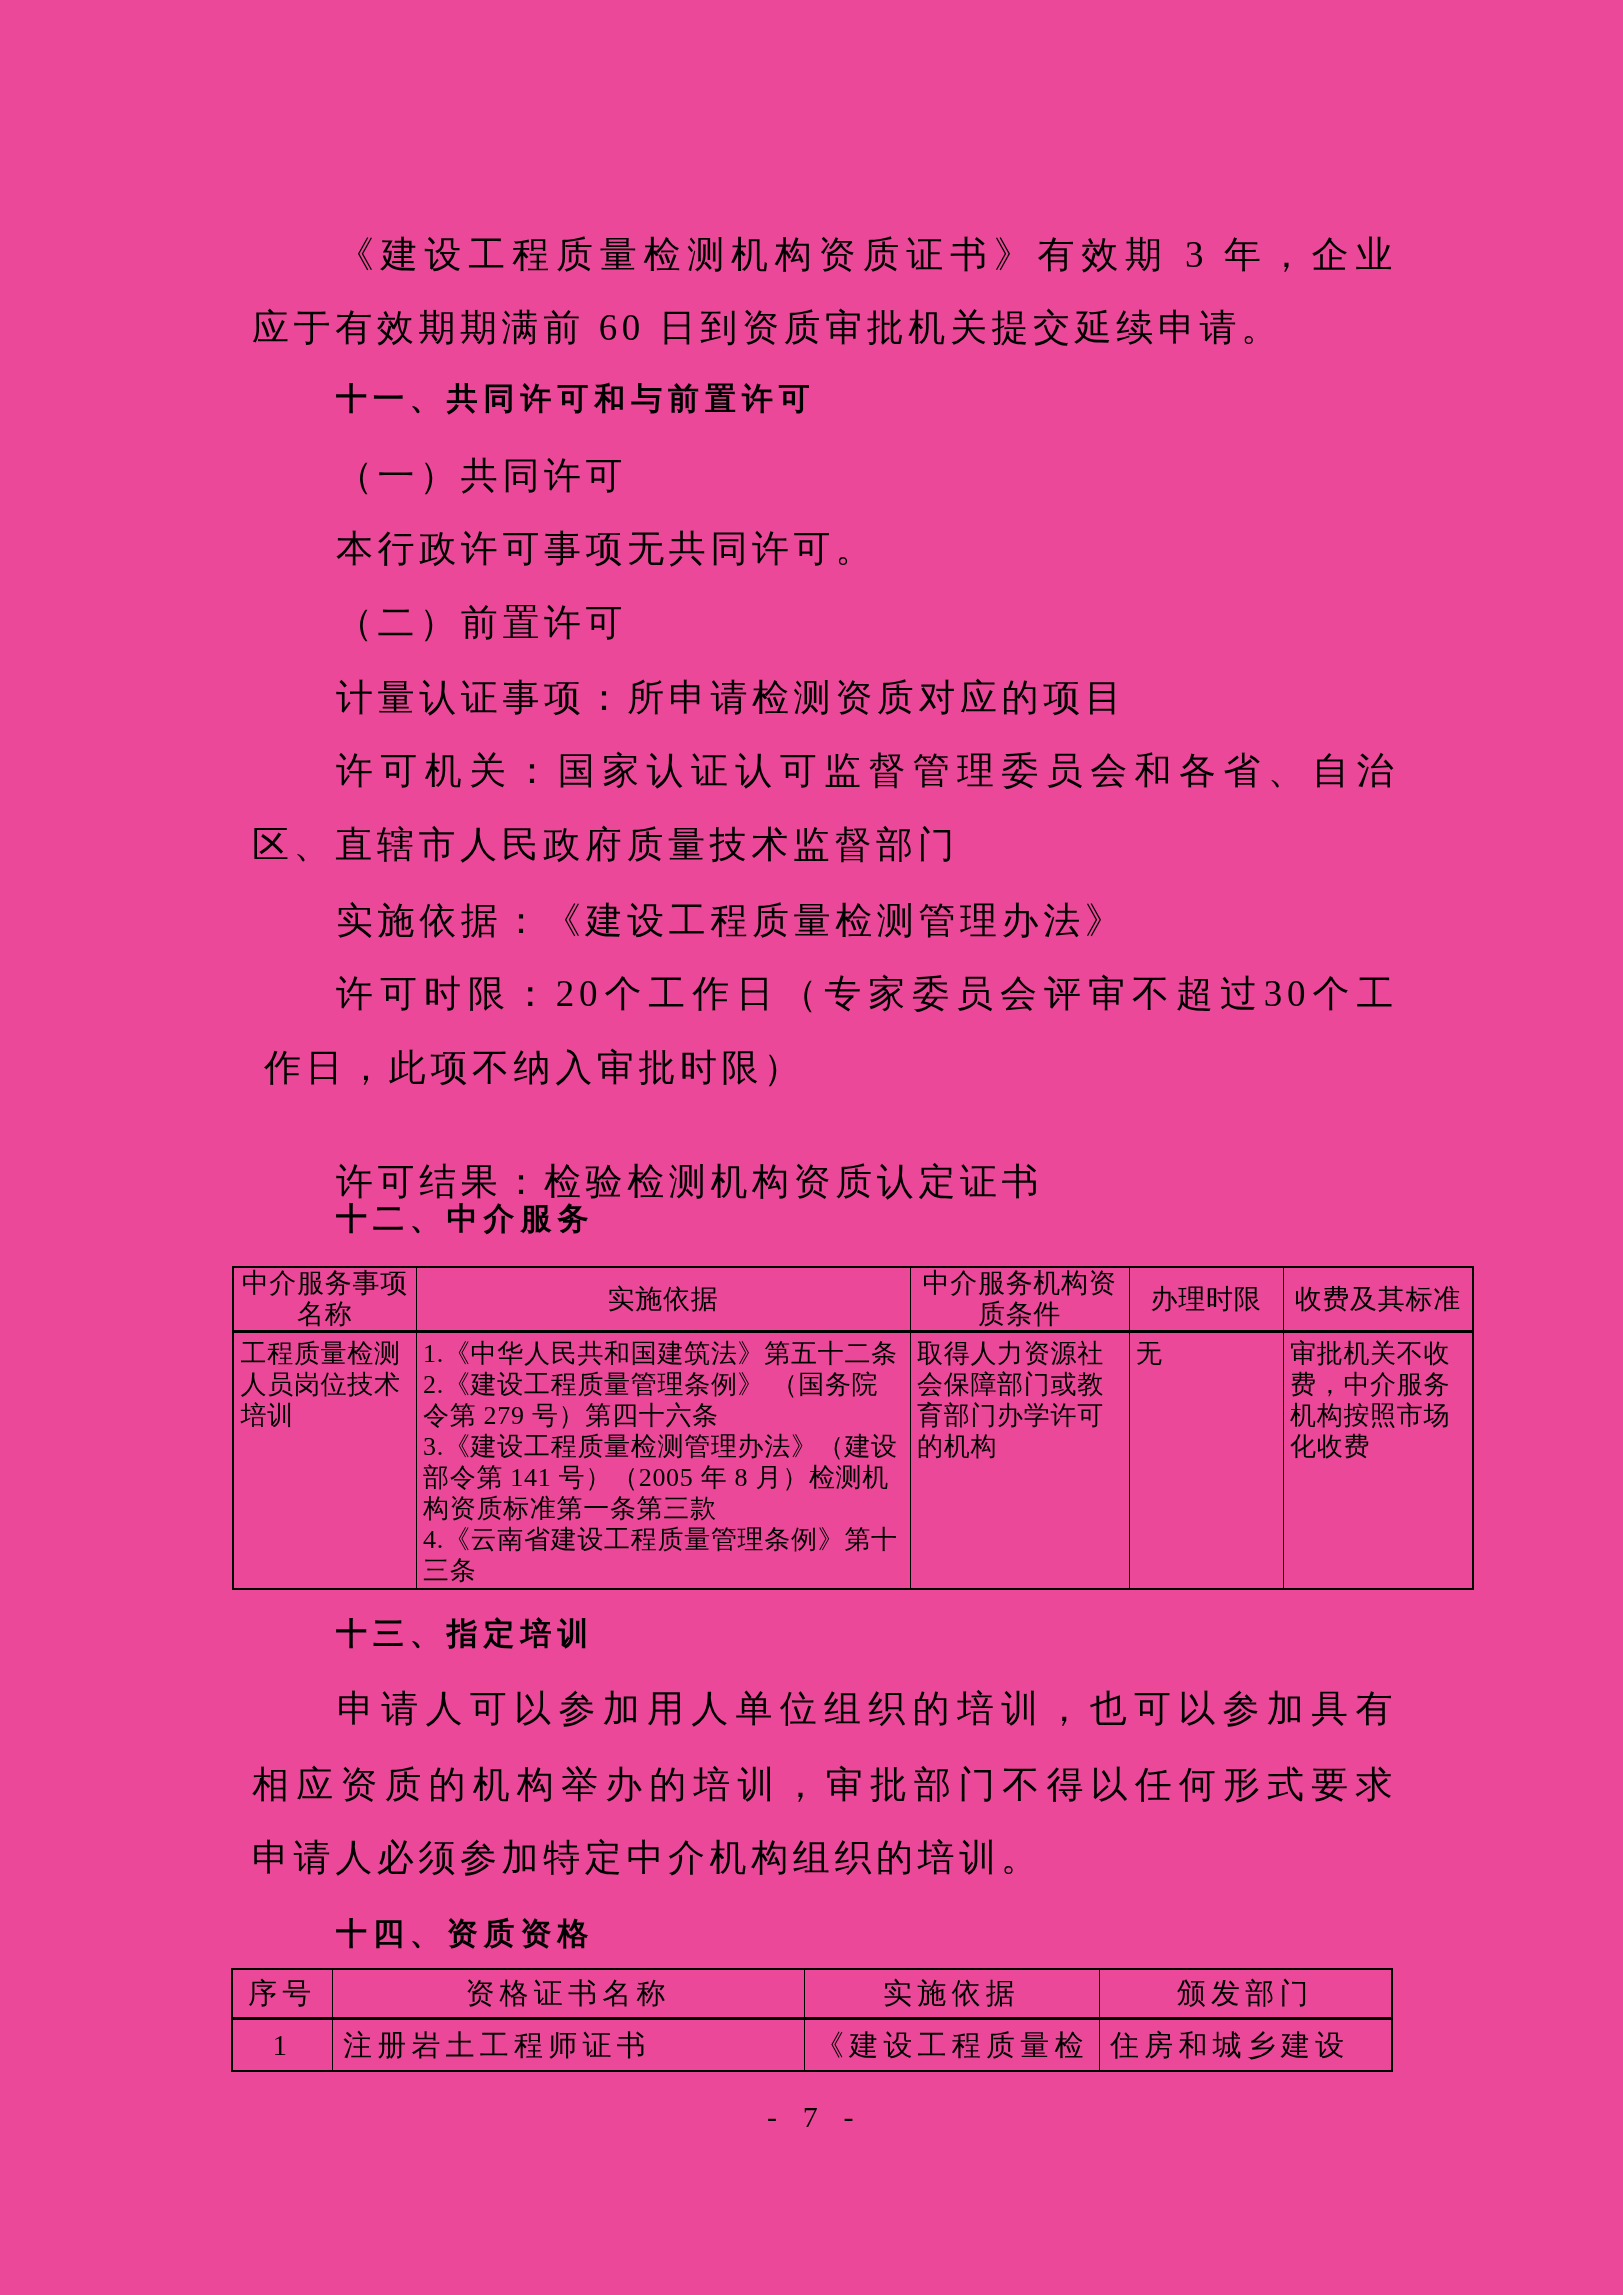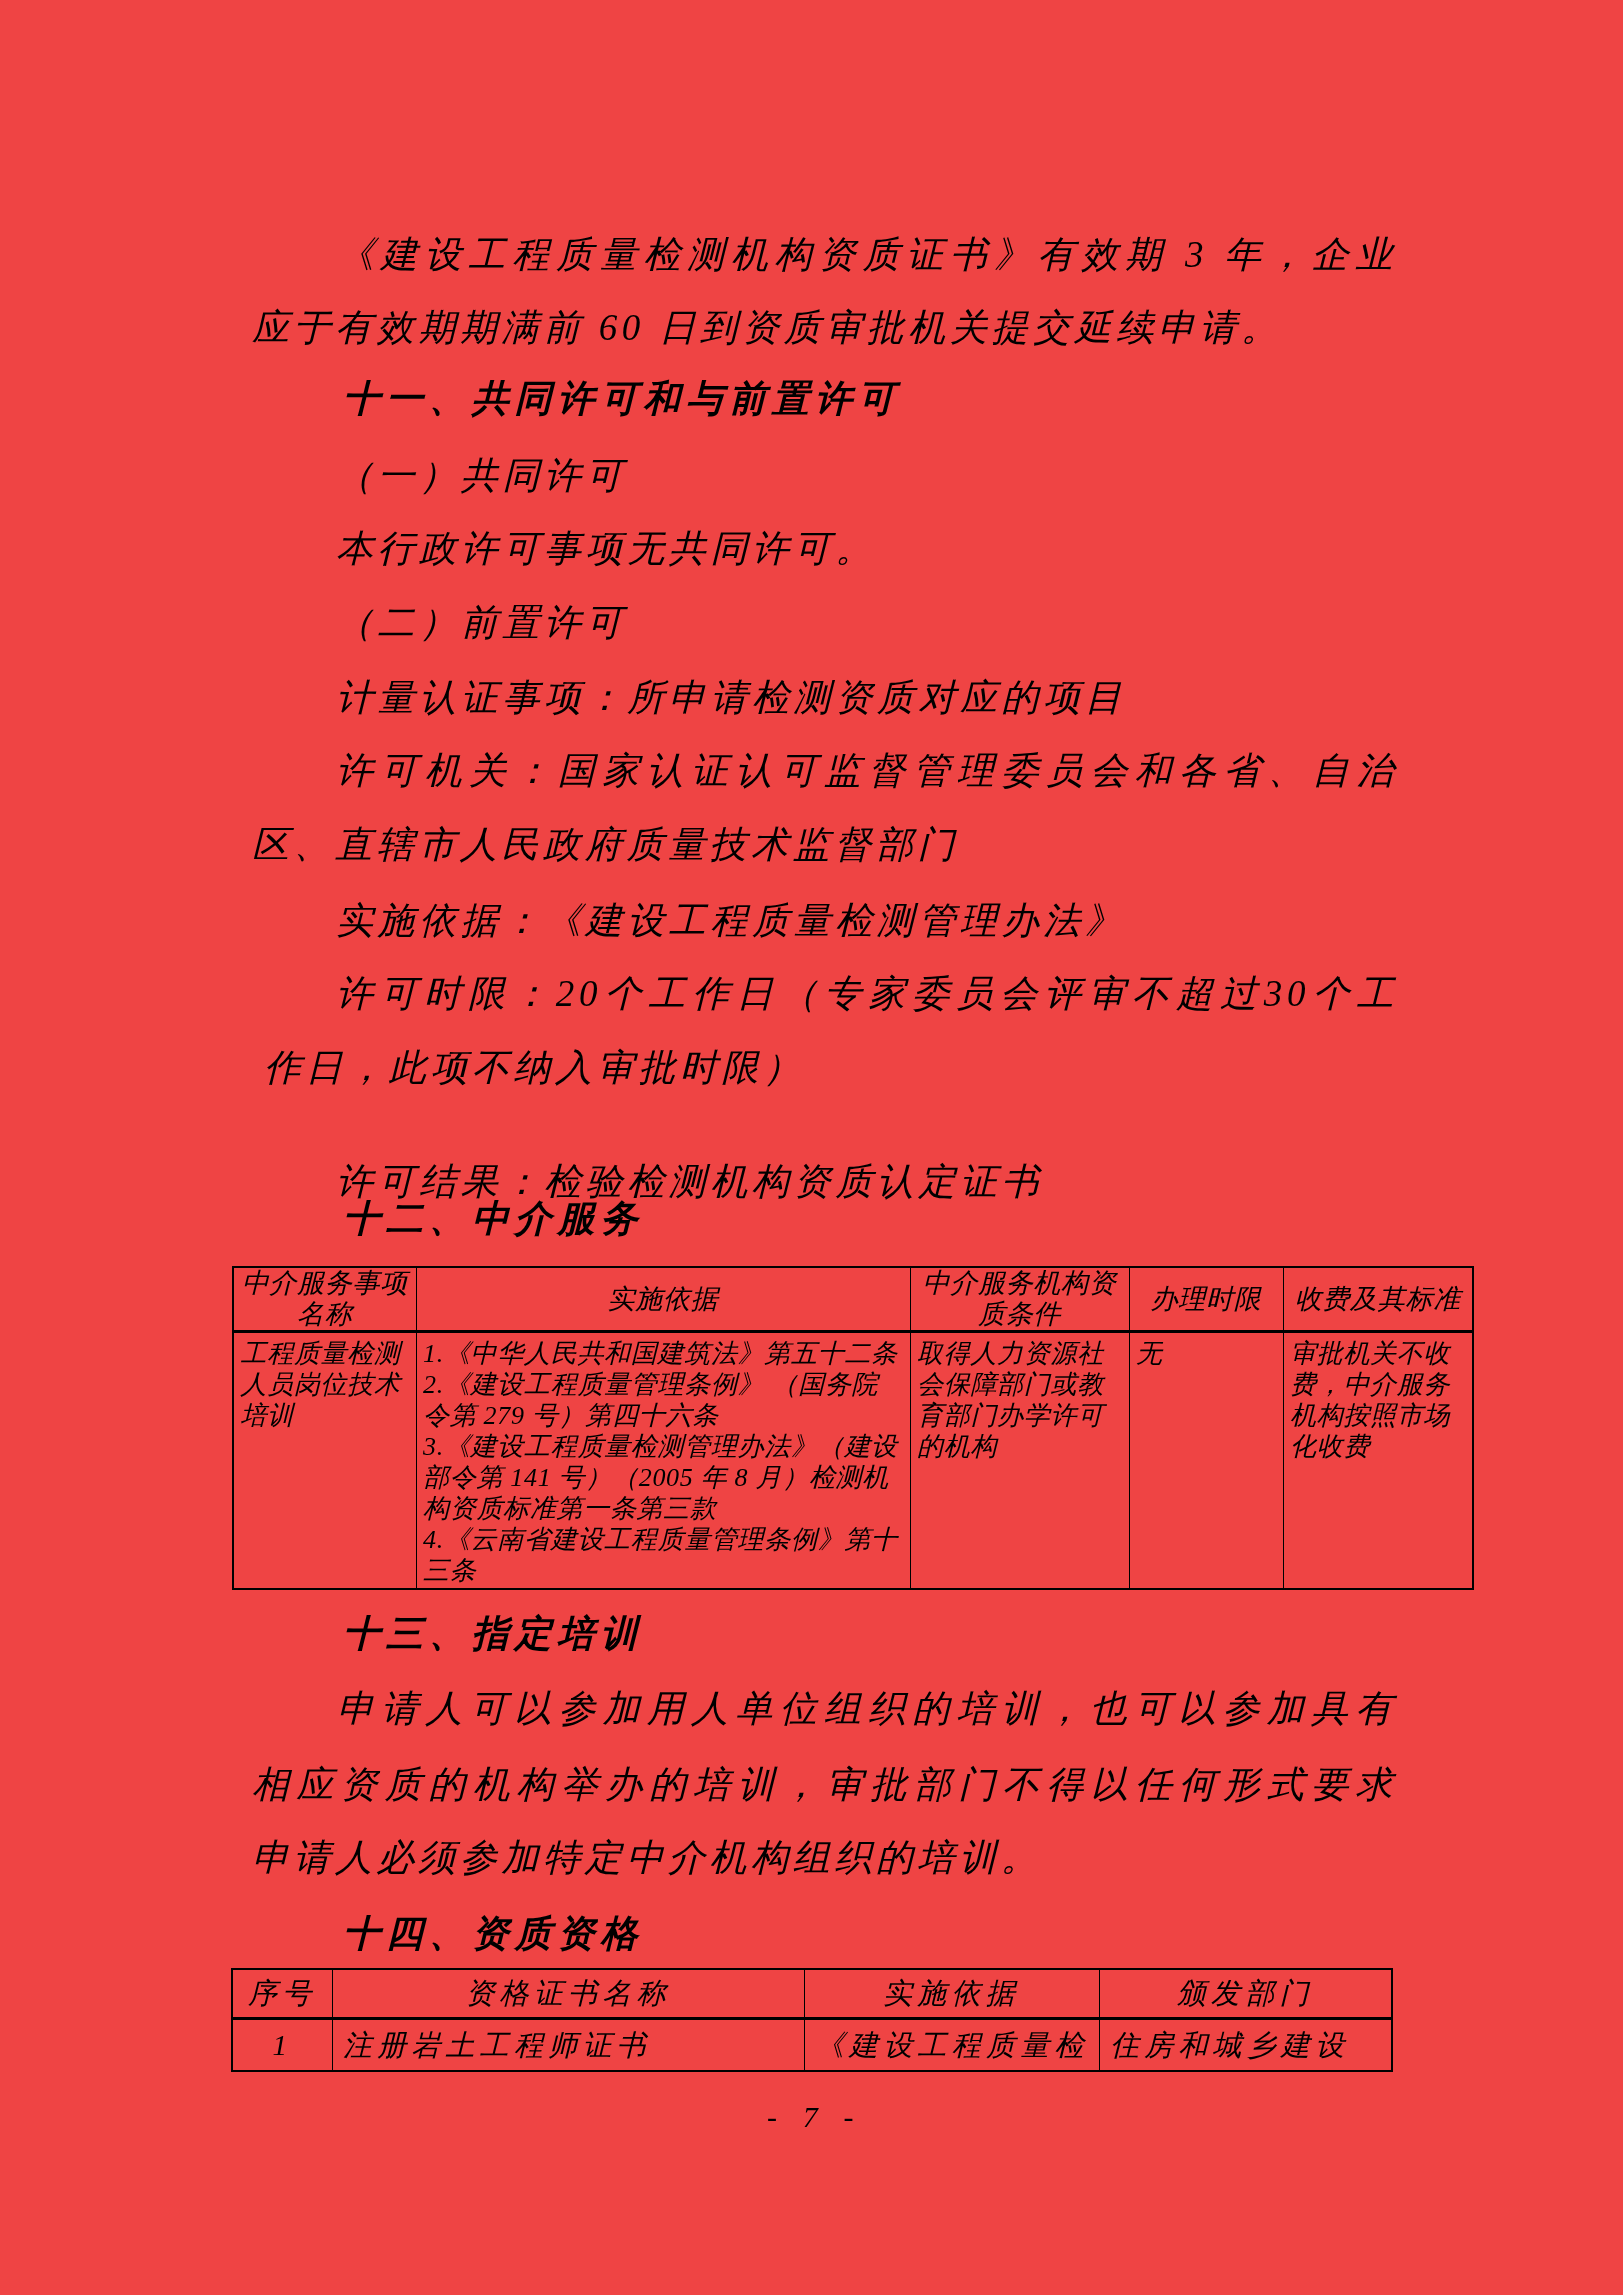--- a/index.html
+++ b/index.html
@@ -1,23 +1,22 @@
 <!DOCTYPE html>
 <html style="font-size:10.5px"><head>
 <meta charset="utf-8">
 <style>
   html,body{margin:0;padding:0;background:#e8e8e8;}
   .page{
     position:relative;
     width:1623px;height:2295px;
-    background:#ef4444;
+    background:#ec4899;
     overflow:hidden;
     color:#000;
     font-family:"Liberation Serif","DejaVu Serif",serif;
-    font-style:italic;
   }
   
   .bline{
     position:absolute;
     left:252px;
     font-size:37px;
     line-height:48px;
     letter-spacing:4.6px;
     white-space:nowrap;
   }
@@ -33,24 +32,24 @@
     white-space:normal;
     width:1145px;
     text-align:justify;
     text-align-last:justify;
     text-justify:inter-character;
   }
   .ind{ text-indent:85px; }
   
   .hline{
     position:absolute;
-    left:343px;
+    left:336px;
     font-family:"Liberation Sans","DejaVu Sans",sans-serif;
     font-weight:700;
-    font-size:37px;
+    font-size:31px;
     line-height:52px;
     letter-spacing:5.9px;
     white-space:nowrap;
   }
   
   .tblwrap{position:absolute;}
   table{
     border-collapse:collapse;
     table-layout:fixed;
     width:100%;height:100%;

